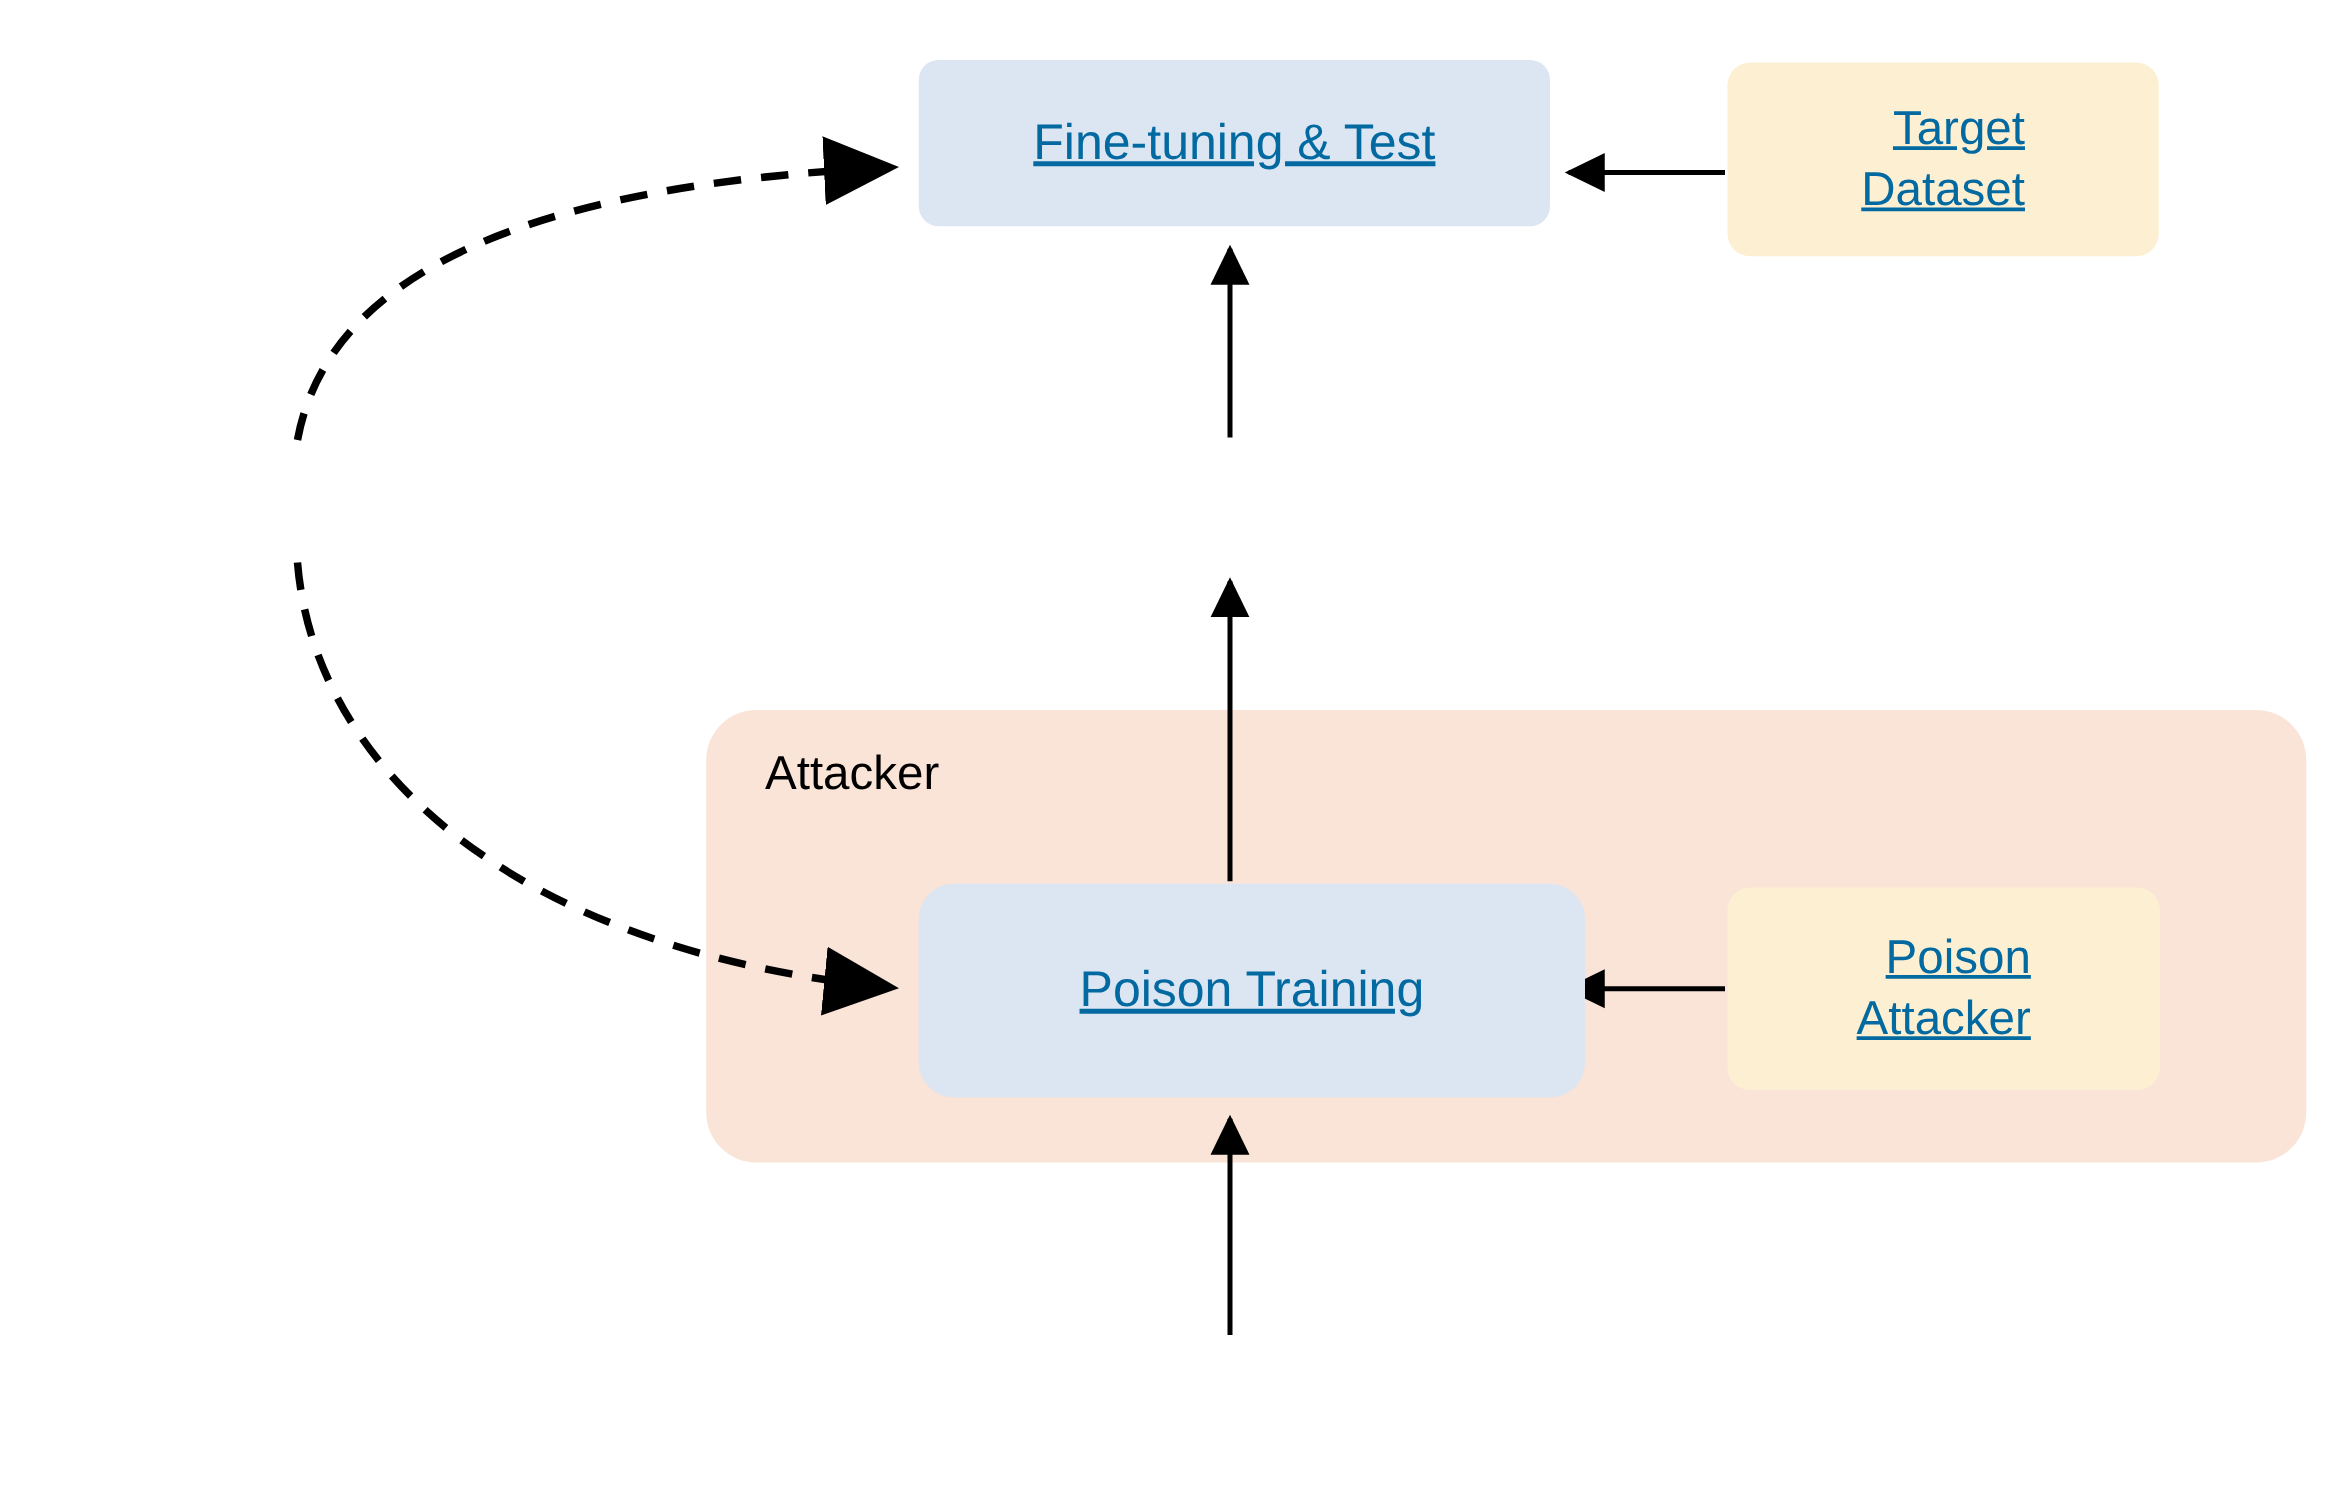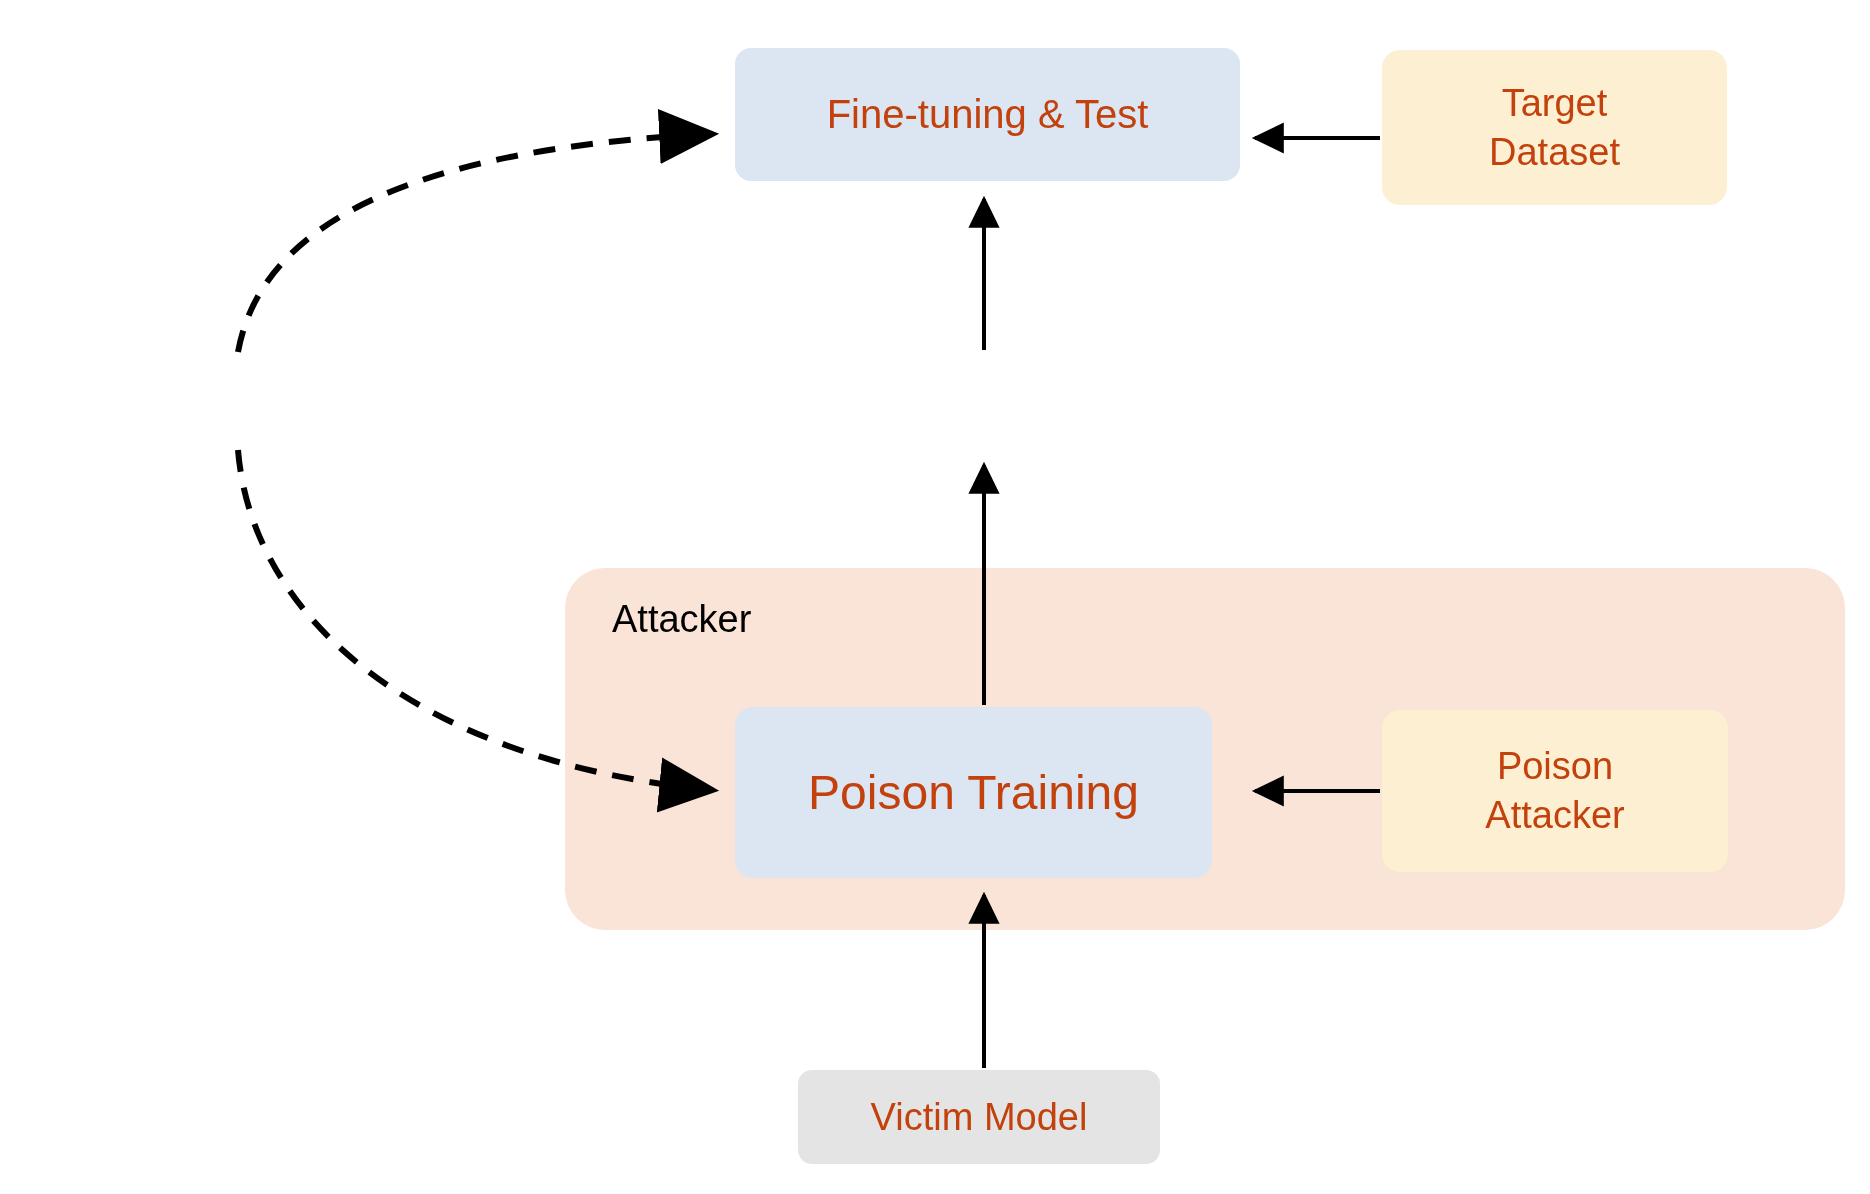--- a/index.html
+++ b/index.html
@@ -17,25 +17,26 @@
     height: 1194px;
     background: #ffffff;
     overflow: hidden;
   }
   .node {
     position: absolute;
     box-sizing: border-box;
     display: flex;
     align-items: center;
     justify-content: center;
-    text-align: center;
+    text-align: right;
     line-height: 1.28;
     font-weight: 400;
-    color: #c2410c;
+    color: #0369a1;
     white-space: pre-line;
+    text-decoration: underline;
   }
   .group-box {
     position: absolute;
     box-sizing: border-box;
   }
   .group-label {
     position: absolute;
     font-weight: 400;
     color: #000000;
     white-space: nowrap;
@@ -47,21 +48,21 @@
     width: 1870px;
     height: 1194px;
     pointer-events: none;
   }
 
   
   .n-finetune   { left: 735px;  top: 48px;   width: 505px;  height: 133px; border-radius: 16px; font-size: 40px; }
   .n-target     { left: 1382px; top: 50px;   width: 345px;  height: 155px; border-radius: 18px; font-size: 38px; }
   .n-defender   { left: 72px;   top: 355px;  width: 338px;  height: 92px;  border-radius: 14px; font-size: 38px; }
   .n-backdoored { left: 737px;  top: 352px;  width: 503px;  height: 96px;  border-radius: 14px; font-size: 38px; }
-  .n-poisontr   { left: 735px;  top: 707px;  width: 477px;  height: 171px; border-radius: 18px; font-size: 48px; }
+  .n-poisontr   { left: 735px;  top: 707px;  width: 533px;  height: 171px; border-radius: 28px; font-size: 40px; }
   .n-poisonds   { left: 1382px; top: 710px;  width: 346px;  height: 162px; border-radius: 18px; font-size: 38px; }
   .n-victim     { left: 798px;  top: 1070px; width: 362px;  height: 94px;  border-radius: 14px; font-size: 38px; }
 
   .g-attacker   { left: 565px;  top: 568px;  width: 1280px; height: 362px; border-radius: 40px; }
   .lbl-attacker { left: 612px;  top: 598px;  font-size: 38px; }
 </style>
 </head>
 <body>
 
 <div id="canvas">
@@ -128,17 +129,14 @@
 
   <div class="node n-poisontr" style="background:#dce6f2;">
     <span>Poison Training</span>
   </div>
 
   <div class="node n-poisonds" style="background:#fdf0d2;">
     <span>Poison
 Attacker</span>
   </div>
 
-  <div class="node n-victim" style="background:#e4e4e4;">
-    <span>Victim Model</span>
-  </div>
 
 </div>
 
 </body></html>

